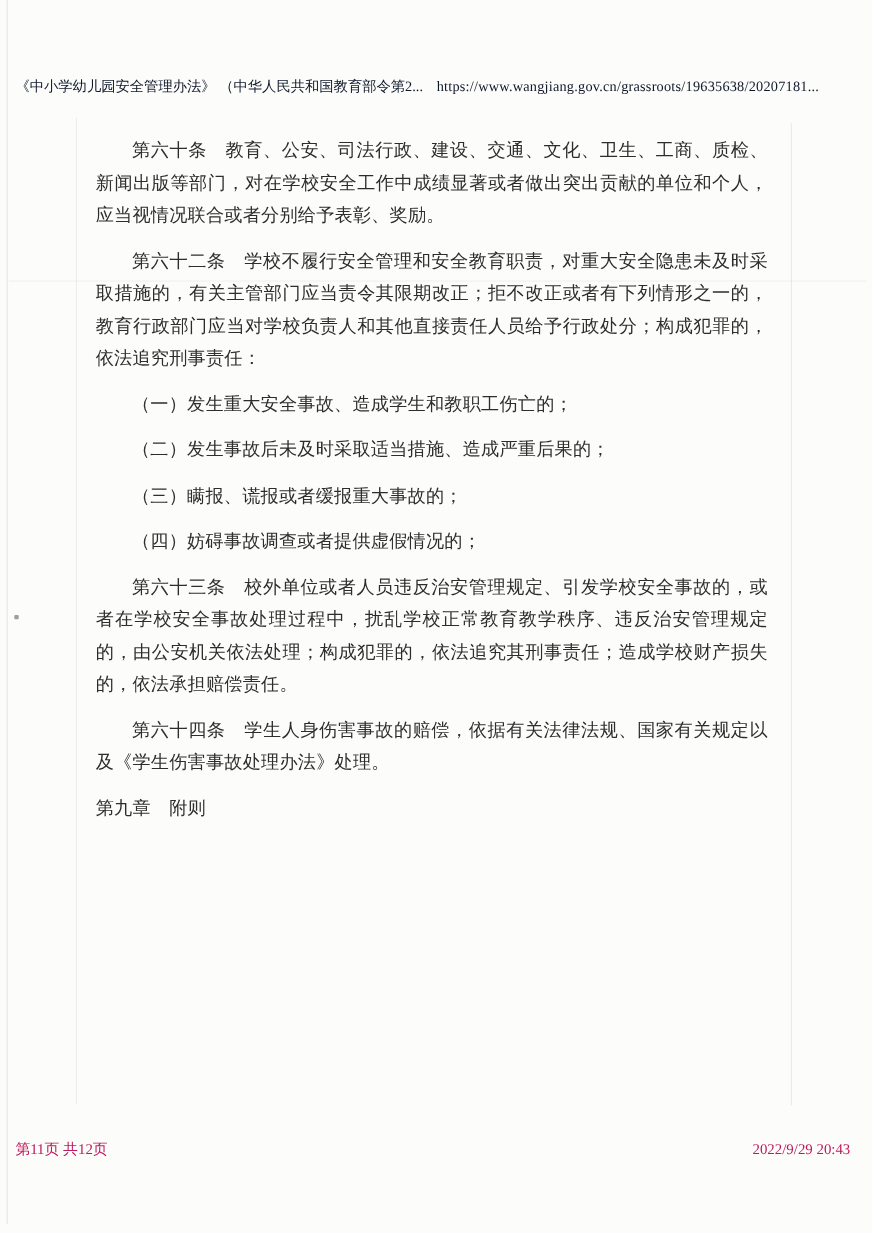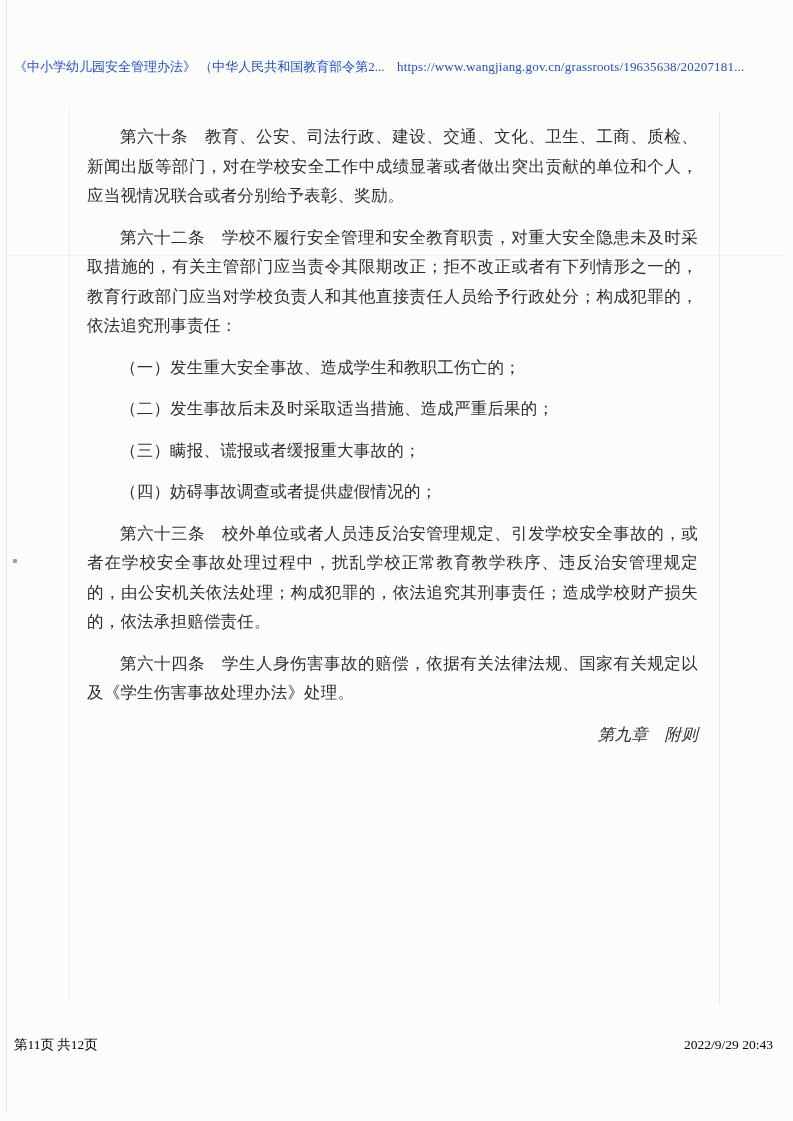--- a/index.html
+++ b/index.html
@@ -13,35 +13,35 @@
     height: 1121px;
     background: #fcfcfa;
     overflow: hidden;
     font-family: "Liberation Serif", "DejaVu Serif", serif;
     color: #2d2d2d;
   }
 
   
   .hdr-text {
     position: absolute;
-    top: 58px;
+    top: 70px;
     font-size: 13px;
     line-height: 18px;
-    color: #1d4ed8;
+    color: #0f172a;
     white-space: nowrap;
   }
   .hdr-title { left: 14px; }
   .hdr-url   { left: 397px; letter-spacing: 0.2px; }
 
   .ftr-text {
     position: absolute;
     top: 1036px;
     font-size: 13.5px;
     line-height: 18px;
-    color: #000000;
+    color: #be185d;
     white-space: nowrap;
   }
   .ftr-page { left: 14px; }
   .ftr-time { right: 20px; margin-left: 32px; }
 
   
   .content {
     position: absolute;
     left: 87px;
     top: 122px;
@@ -49,23 +49,22 @@
   }
   .content p {
     margin: 0 12px 12px 0;
     font-size: 16.5px;
     line-height: 29.5px;
     letter-spacing: 0.2px;
     text-indent: 2em;
     text-align: justify;
   }
   .content p.chapter {
-    text-align: right;
+    text-align: left;
     text-indent: 0;
-    font-style: italic;
   }
 
   
   .scan-vline {
     position: absolute;
     width: 1px;
   }
   .v-edge  { left: 6px;   top: 0;     height: 1113px; background: rgba(110,110,110,0.16); }
   .v-inner { left: 69px;  top: 107px; height: 897px;  background: rgba(110,110,110,0.10); }
   .v-right { left: 719px; top: 112px; height: 893px;  background: rgba(110,110,110,0.12); }

